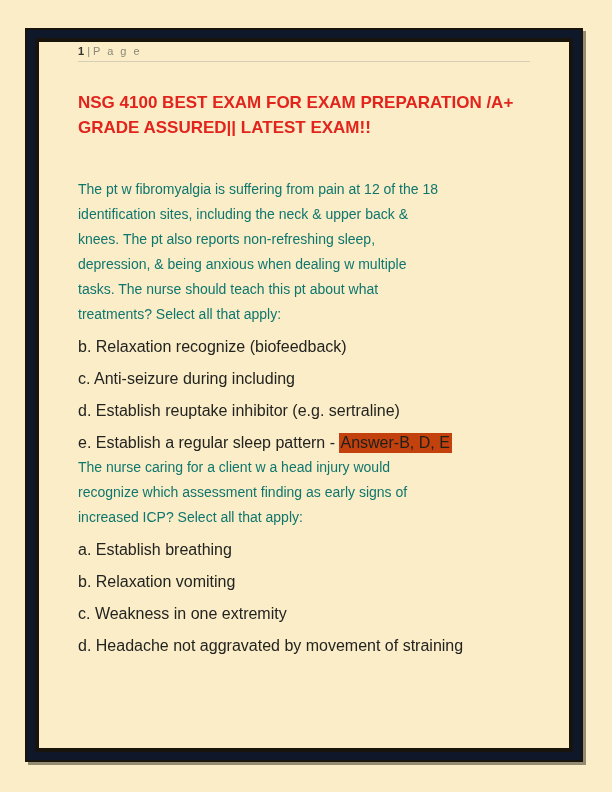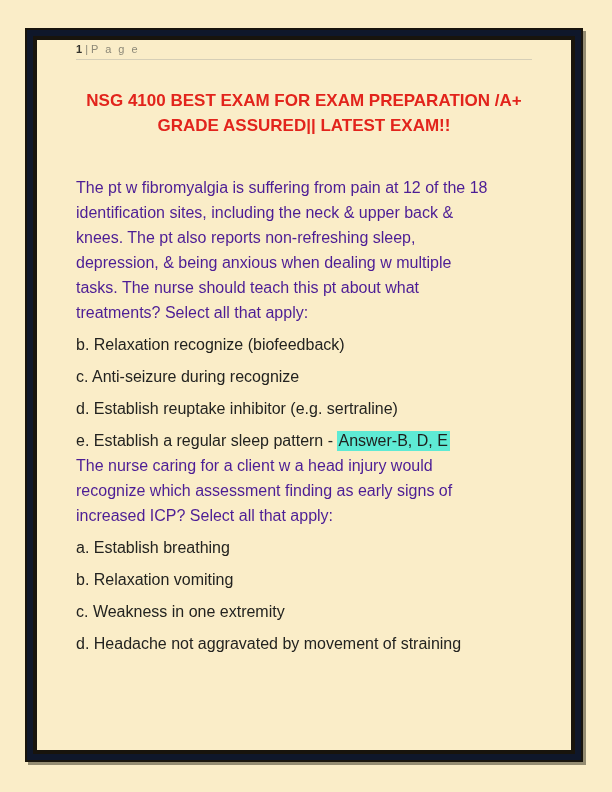--- a/index.html
+++ b/index.html
@@ -21,21 +21,21 @@
     width: 558px;
     height: 734px;
     box-sizing: border-box;
     border: 2px solid #18140c;
     box-shadow: 3px 3px 0 0 rgba(64, 60, 44, 0.55);
   }
   .frame-gap {
     position: absolute;
     inset: 0;
     box-sizing: border-box;
-    border: 6px solid #0f172a;
+    border: 8px solid #0f172a;
     padding-left: 16px;
   }
   .frame-inner {
     position: absolute;
     inset: 0;
     box-sizing: border-box;
     border: 4px solid #18140c;
     overflow: hidden;
   }
   .content {
@@ -54,47 +54,46 @@
   .page-sep {
     color: #8c8877;
     padding: 0 3px;
   }
   .page-label {
     color: #8c8877;
     letter-spacing: 2px;
   }
   .doc-title {
     margin-top: 28px;
-    text-align: center;
     font-weight: bold;
     font-size: 17px;
     line-height: 25px;
     color: #E2241C;
     white-space: pre-line;
   }
   .question {
     color: #232320;
   }
   .stem {
-    font-size: 16px;
+    font-size: 14px;
     line-height: 25px;
     white-space: pre;
-    color: #4c1d95;
+    color: #0f766e;
   }
   .q1 .stem { margin-top: 37px; }
   .q2 { }
   .option {
     font-size: 16px;
     line-height: 25px;
     margin-top: 7px;
     white-space: pre;
     color: #232320;
   }
   mark.answer {
-    background: #5eead4;
+    background: #c2410c;
     color: #1f1f1c;
     padding: 1px 2px 2px 1px;
   }
 </style>
 </head>
 <body>
 
 <div class="frame-outer">
   <div class="frame-gap">
     <div class="frame-inner">
@@ -108,21 +107,21 @@
 GRADE ASSURED|| LATEST EXAM!!</div>
 
         <div class="question q1">
           <div class="stem">The pt w fibromyalgia is suffering from pain at 12 of the 18
 identification sites, including the neck &amp; upper back &amp;
 knees. The pt also reports non-refreshing sleep,
 depression, &amp; being anxious when dealing w multiple
 tasks. The nurse should teach this pt about what
 treatments? Select all that apply:</div>
           <div class="option">b. Relaxation recognize (biofeedback)</div>
-          <div class="option">c. Anti-seizure during recognize</div>
+          <div class="option">c. Anti-seizure during including</div>
           <div class="option">d. Establish reuptake inhibitor (e.g. sertraline)</div>
           <div class="option"><span>e. Establish a regular sleep pattern - </span><mark class="answer">Answer-B, D, E</mark></div>
         </div>
 
         <div class="question q2">
           <div class="stem">The nurse caring for a client w a head injury would
 recognize which assessment finding as early signs of
 increased ICP? Select all that apply:</div>
           <div class="option">a. Establish breathing</div>
           <div class="option">b. Relaxation vomiting</div>

